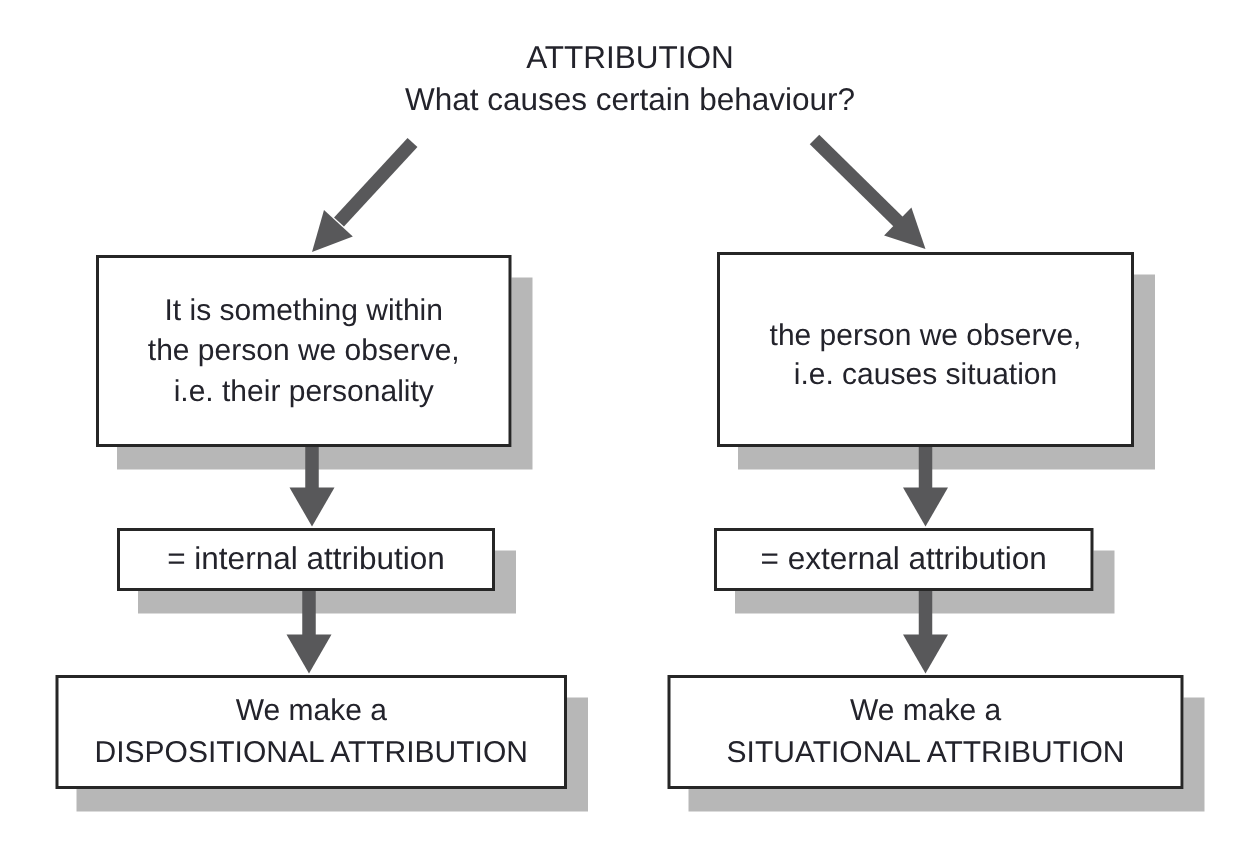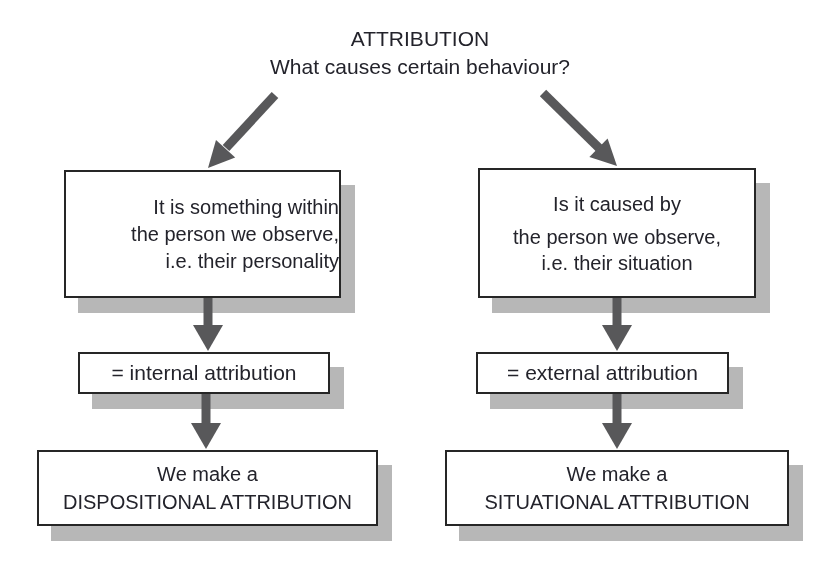--- a/index.html
+++ b/index.html
@@ -53,21 +53,21 @@
     text-align: center;
     color: var(--text);
   }
   .cause-box { font-size: 20px; line-height: 27px; }
   .cause-box.external { line-height: 26px; }
   .cause-box.external .gap-above { margin-top: 7px; }
   .label-box { font-size: 21px; line-height: 24px; }
   .result-box { font-size: 20px; line-height: 28px; }
 
   
-  #cause-internal  { left: 64px;  top: 170px; width: 277px; height: 128px; align-items: flex-end; }
+  #cause-internal  { left: 64px;  top: 170px; width: 277px; height: 128px; }
   #cause-external  { left: 478px; top: 168px; width: 278px; height: 130px; }
   #label-internal  { left: 78px;  top: 352px; width: 252px; height: 42px; text-align: right; }
   #label-external  { left: 476px; top: 352px; width: 253px; height: 42px; }
   #result-internal { left: 37px;  top: 450px; width: 341px; height: 76px; }
   #result-external { left: 445px; top: 450px; width: 344px; height: 76px; }
 
   .arrow-stroke { stroke: var(--arrow); stroke-width: 9; fill: none; }
   .arrow-head { fill: var(--arrow); stroke: none; }
 </style>
 </head>
@@ -122,23 +122,22 @@
   <div id="label-internal" class="box label-box">
     <div>= internal attribution</div>
   </div>
 
   <div id="result-internal" class="box result-box">
     <div class="line">We make a</div>
     <div class="line">DISPOSITIONAL ATTRIBUTION</div>
   </div>
 
   <div id="cause-external" class="box cause-box external">
-    <div class="line">Is it caused by</div>
     <div class="line gap-above">the person we observe,</div>
-    <div class="line">i.e. their situation</div>
+    <div class="line">i.e. causes situation</div>
   </div>
 
   <div id="label-external" class="box label-box">
     <div>= external attribution</div>
   </div>
 
   <div id="result-external" class="box result-box">
     <div class="line">We make a</div>
     <div class="line">SITUATIONAL ATTRIBUTION</div>
   </div>

